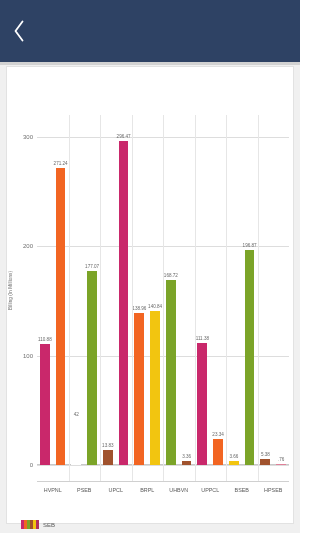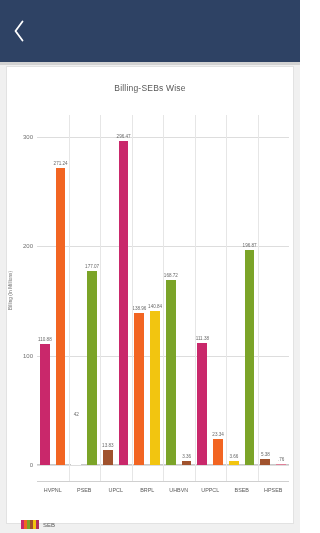--- a/index.html
+++ b/index.html
@@ -146,21 +146,20 @@
   <div class="header">
     <div class="back-chevron">
       <svg width="12" height="22" viewBox="0 0 12 22" aria-hidden="true">
         <path d="M9.5 1.5 L2.5 11 L9.5 20.5" fill="none" stroke="#ffffff" stroke-width="1.8" stroke-linecap="round" stroke-linejoin="round"></path>
       </svg>
     </div>
     <div class="header-shadow"></div>
   </div>
 
   <div class="card">
-    <div class="chart-title">Billing-SEBs Wise</div>
 
     <div class="plot-wrap">
       <div class="y-axis-title">Billing (In Millions)</div>
 
       <div class="plot" id="plot">
         <div class="axis-line"></div>
       <div class="gridline" style="top: 350px;">
             <span class="ytick">0</span>
           </div>
           <div class="gridline" style="top: 240.625px;">

